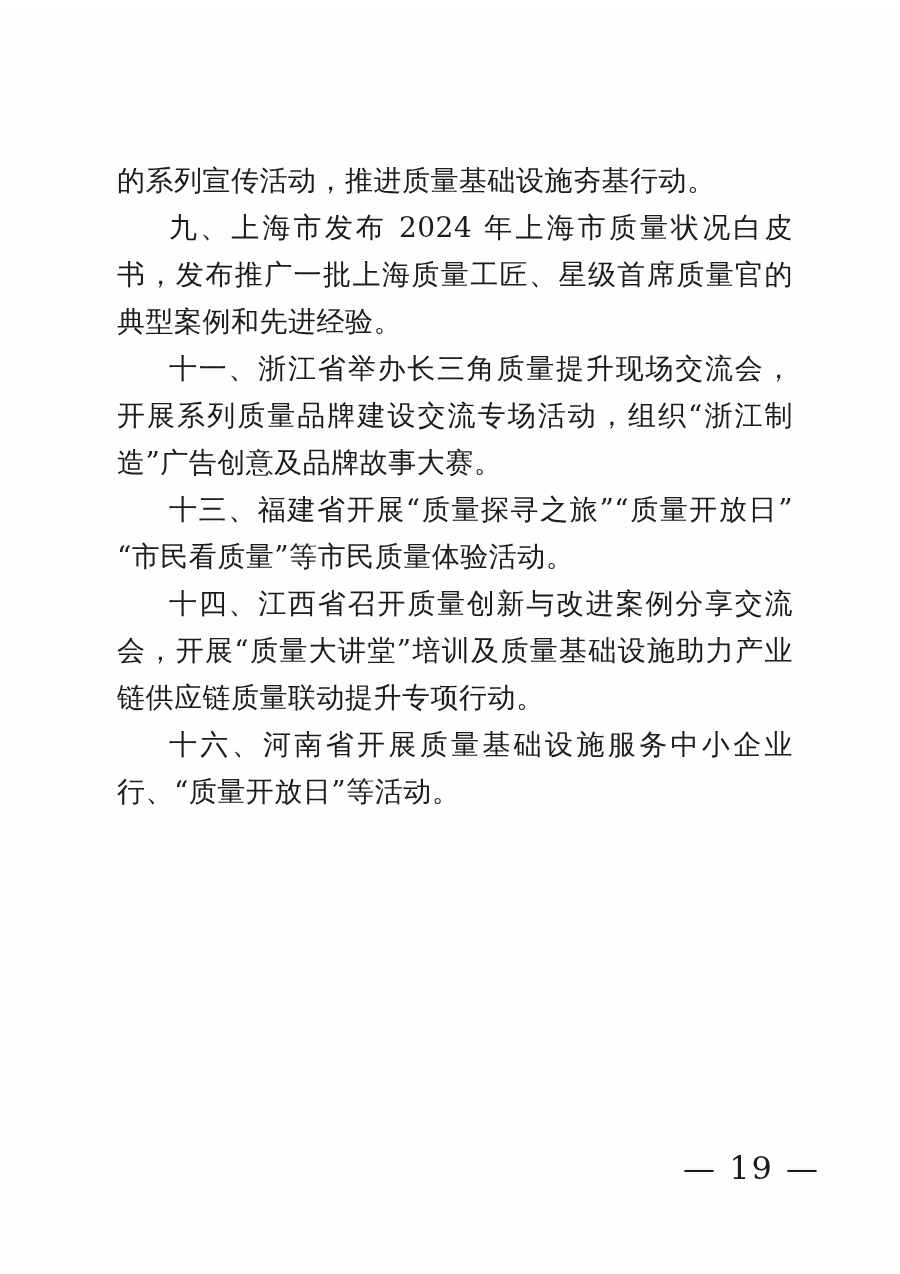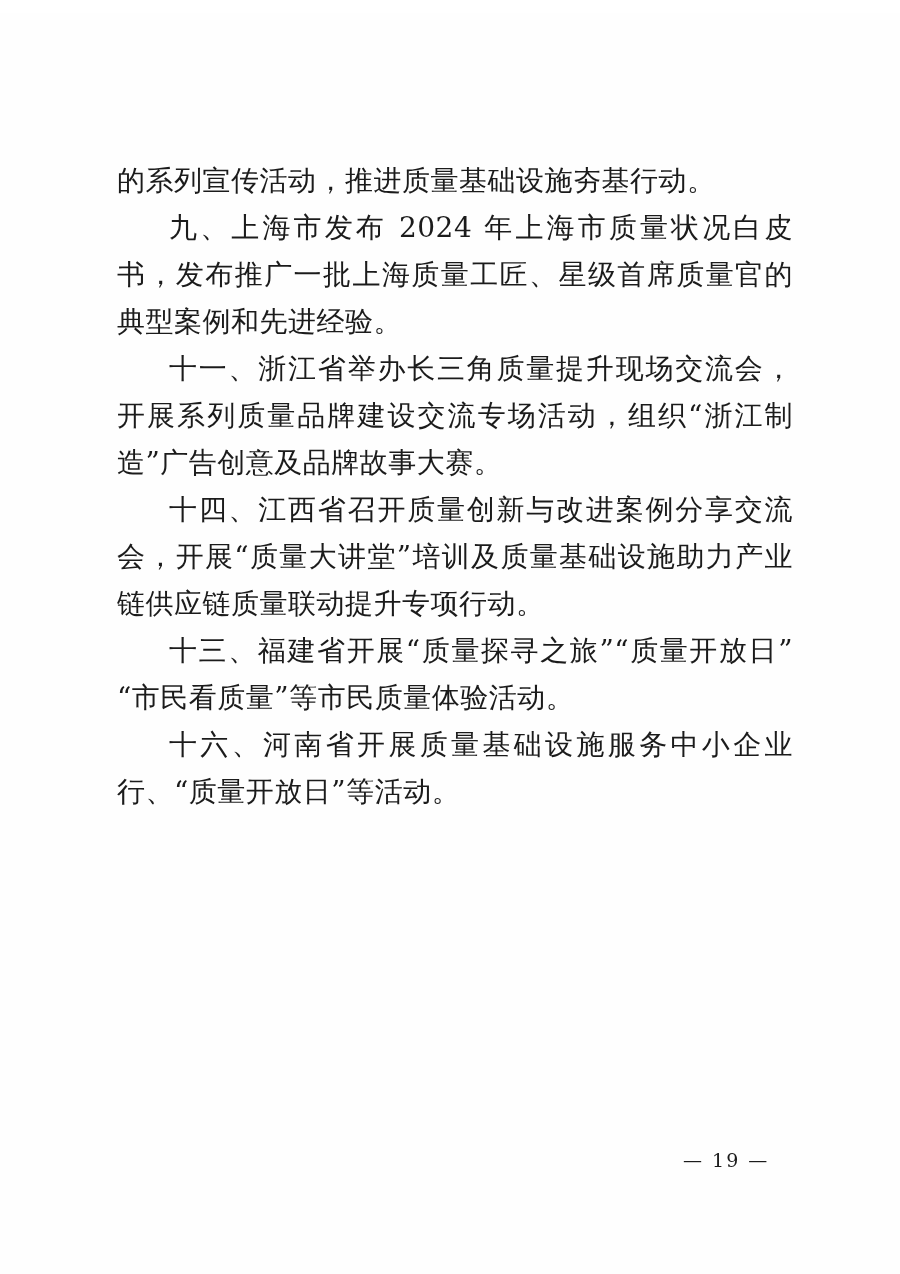--- a/index.html
+++ b/index.html
@@ -39,32 +39,32 @@
   }
   .lead {
     font-weight: 400;
     font-family: "DejaVu Sans", "Liberation Sans", sans-serif;
   }
   .page-number {
     position: absolute;
     left: 683px;
     top: 1136px;
     font-family: "DejaVu Serif", "Liberation Serif", serif;
-    font-size: 19px;
+    font-size: 32px;
     color: #1b1b1b;
     letter-spacing: 2px;
     white-space: nowrap;
   }
 </style>
 </head>
 <body>
 
 <div class="page">
   <main class="content" id="doc-body">
       <p class="para"><span>的系列宣传活动，推进质量基础设施夯基行动。</span></p>
       <p class="para indent"><b class="lead">九、上海市</b><span>发布 2024 年上海市质量状况白皮书，发布推广一批上海质量工匠、星级首席质量官的典型案例和先进经验。</span></p>
       <p class="para indent"><b class="lead">十一、浙江省</b><span>举办长三角质量提升现场交流会，开展系列质量品牌建设交流专场活动，组织“浙江制造”广告创意及品牌故事大赛。</span></p>
+      <p class="para indent"><b class="lead">十三、福建省</b><span>开展“质量探寻之旅”“质量开放日”“市民看质量”等市民质量体验活动。</span></p>
       <p class="para indent"><b class="lead">十四、江西省</b><span>召开质量创新与改进案例分享交流会，开展“质量大讲堂”培训及质量基础设施助力产业链供应链质量联动提升专项行动。</span></p>
-      <p class="para indent"><b class="lead">十三、福建省</b><span>开展“质量探寻之旅”“质量开放日”“市民看质量”等市民质量体验活动。</span></p>
       <p class="para indent"><b class="lead">十六、河南省</b><span>开展质量基础设施服务中小企业行、“质量开放日”等活动。</span></p>
     </main>
   <div class="page-number">— 19 —</div>
 </div>
 
 </body></html>

